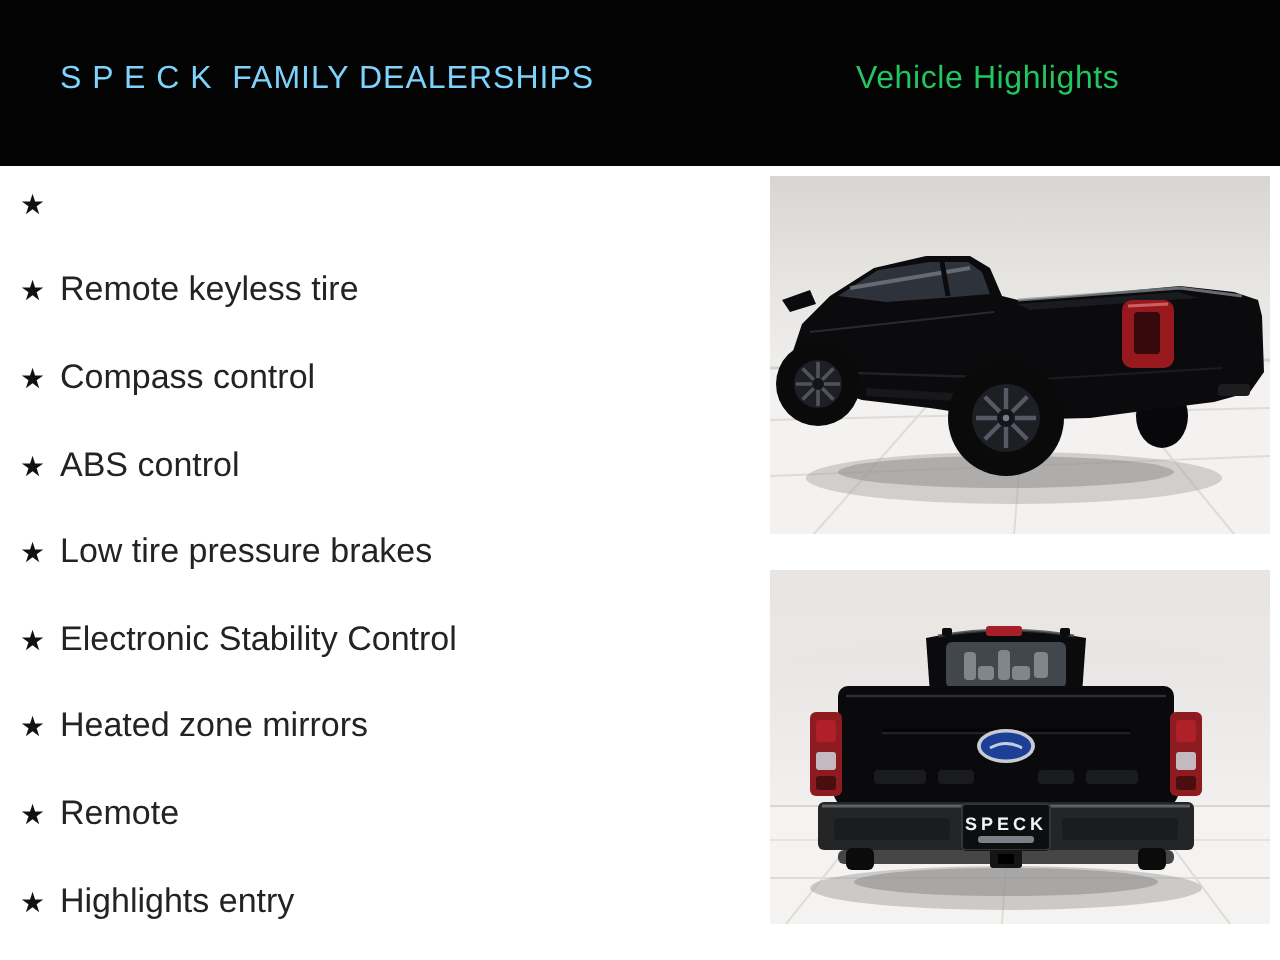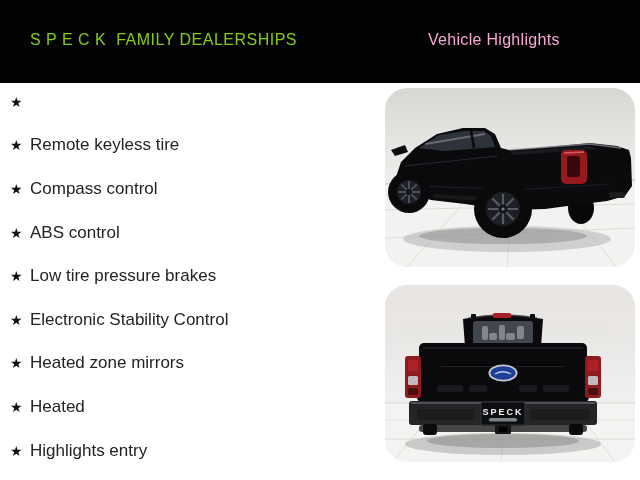--- a/index.html
+++ b/index.html
@@ -11,45 +11,45 @@
   }
   .stage{position:relative;width:640px;height:480px;background:#ffffff;}
 
   
   .header{
     position:absolute;left:0;top:0;width:640px;height:83px;
     background:#030303;display:flex;align-items:center;
   }
   .header .dealership{
     position:absolute;left:30px;top:31px;
-    color:#84cc16;font-size:16px;font-weight:400;letter-spacing:0.5px;
+    color:#7dd3fc;font-size:16px;font-weight:400;letter-spacing:0.5px;
     white-space:pre;
   }
   .header .page-title{
     position:absolute;left:428px;top:31px;
-    color:#f9a8d4;font-size:16px;font-weight:400;letter-spacing:0.3px;
+    color:#22c55e;font-size:16px;font-weight:400;letter-spacing:0.3px;
   }
 
   
   ul.features{
     list-style:none;margin:0;padding:0;
     position:absolute;left:10px;top:80px;width:365px;
   }
   ul.features li{
     height:43.6px;display:flex;align-items:center;
     color:#232323;font-size:17px;
   }
   ul.features .star{
     width:20px;font-size:14px;color:#111111;flex:0 0 20px;
     line-height:1;
   }
   ul.features .label{white-space:nowrap;}
 
   
-  .photo{position:absolute;left:385px;width:250px;overflow:hidden;border-radius:22px;}
+  .photo{position:absolute;left:385px;width:250px;overflow:hidden;}
   .photo.top{top:88px;height:179px;}
   .photo.bottom{top:285px;height:177px;}
   .photo svg{display:block;width:100%;height:100%;}
 </style>
 </head>
 <body>
 
 <div class="stage">
 
   <div class="header">
@@ -80,21 +80,21 @@
     <li>
         <span class="star">★</span>
         <span class="label">Electronic Stability Control</span>
       </li>
     <li>
         <span class="star">★</span>
         <span class="label">Heated zone mirrors</span>
       </li>
     <li>
         <span class="star">★</span>
-        <span class="label">Heated</span>
+        <span class="label">Remote</span>
       </li>
     <li>
         <span class="star">★</span>
         <span class="label">Highlights entry</span>
       </li>
   </ul>
 
   <figure class="photo top" style="margin:0;">
     <svg viewBox="0 0 250 179" preserveAspectRatio="none">
       <defs>

